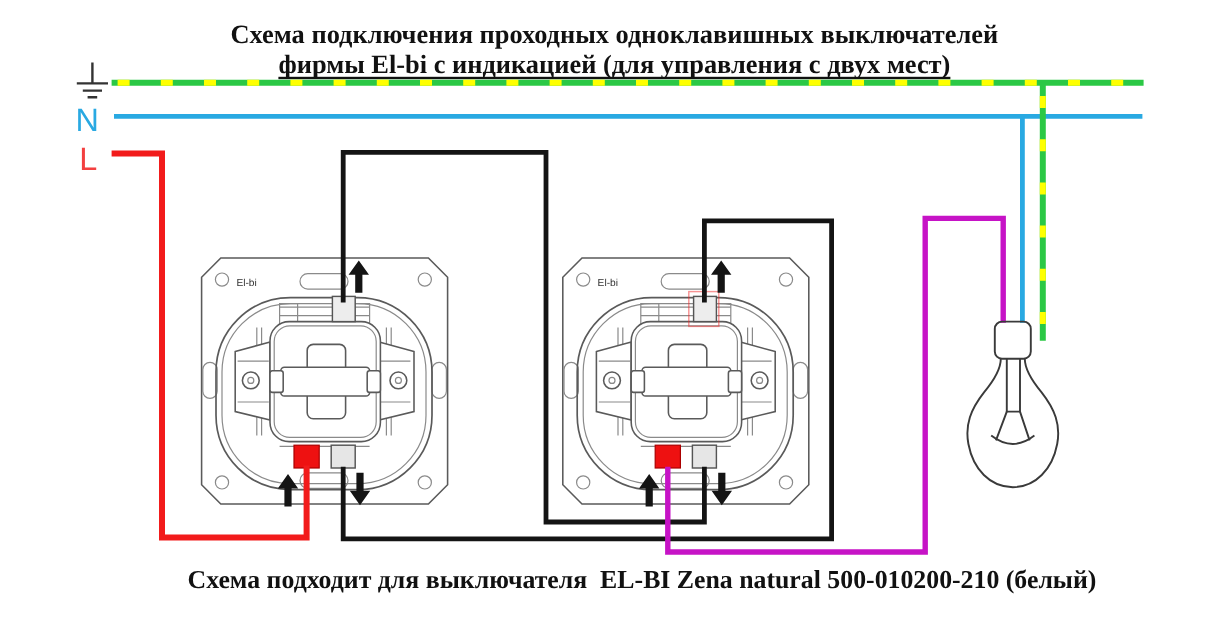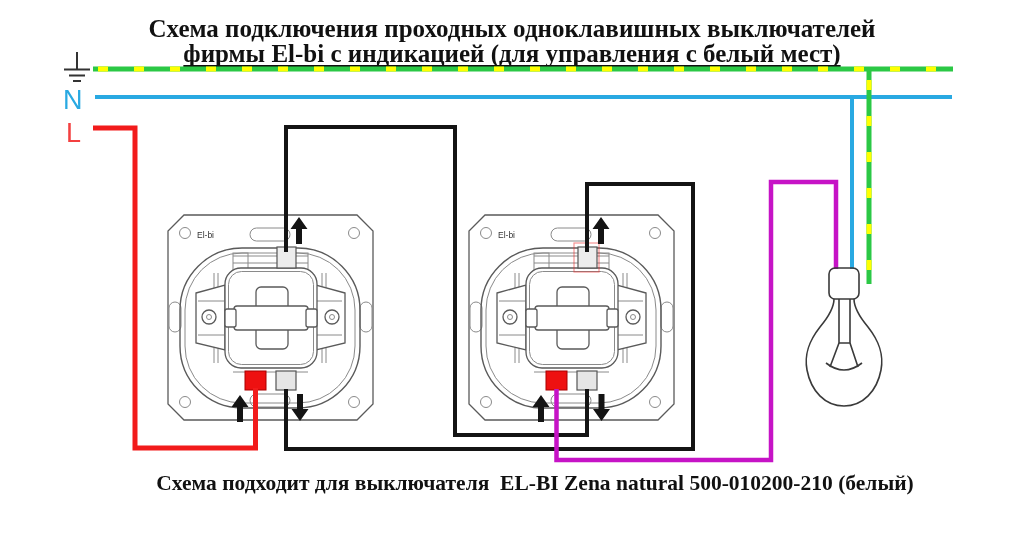--- a/index.html
+++ b/index.html
@@ -1,17 +1,17 @@
 <!DOCTYPE html>
 <html style="--pe-green: #2bc845; --pe-yellow: #ffff00; --neutral-blue: #29a9e2; --live-red: #f21b1b; --traveler-black: #141414; --lamp-wire-magenta: #c613c6; --terminal-red: #ee1111;"><head>
 <meta charset="utf-8">
 <style>
   html,body{margin:0;padding:0;width:1024px;height:534px;background:#fff;overflow:hidden}
   body{font-family:"Liberation Serif",serif;position:relative}
-  .title{position:absolute;top:16px;left:0;width:100%;text-align:center;font-weight:bold;font-size:25px;line-height:25px;color:#111}
+  .title{position:absolute;top:16px;left:0;width:100%;text-align:center;font-weight:bold;font-size:22px;line-height:25px;color:#111}
   .title .u{text-decoration:underline;text-decoration-thickness:2px;text-underline-offset:3px;text-decoration-skip-ink:none}
   .caption{position:absolute;top:471px;left:40px;width:990px;text-align:center;font-weight:bold;font-size:21.5px;color:#111;white-space:pre-wrap}
   svg.diagram{position:absolute;top:0;left:0}
   .pe{stroke:var(--pe-green);stroke-width:5;fill:none}
   .pey{stroke:var(--pe-yellow);stroke-width:5;fill:none;stroke-dasharray:10 26}
   .nw{stroke:var(--neutral-blue);stroke-width:4;fill:none}
   .lw{stroke:var(--live-red);stroke-width:5;fill:none}
   .tw{stroke:var(--traveler-black);stroke-width:4;fill:none}
   .mw{stroke:var(--lamp-wire-magenta);stroke-width:4.5;fill:none}
   .mech{stroke:#5a5a5a;stroke-width:1.4;fill:none}
@@ -20,21 +20,21 @@
   .lamp{stroke:#3a3a3a;stroke-width:1.6;fill:none}
   .nlabel{fill:var(--neutral-blue);font-family:"Liberation Sans",sans-serif;font-size:27px}
   .llabel{fill:#f34040;font-family:"Liberation Sans",sans-serif;font-size:27px}
   .brand{fill:#333;font-family:"Liberation Sans",sans-serif;font-size:8.5px}
 </style>
 </head>
 <body>
 
 <div class="title">
   <div>Схема подключения проходных одноклавишных выключателей</div>
-  <div class="u">фирмы El-bi с индикацией (для управления с белый мест)</div>
+  <div class="u">фирмы El-bi с индикацией (для управления с двух мест)</div>
 </div>
 
 <svg class="diagram" width="1024" height="534" viewBox="0 0 1024 534">
   <defs>
     <polygon id="arrow-up" points="0,0 -8.5,12 -3,12 -3,27 3,27 3,12 8.5,12" fill="#141414"></polygon>
     <g id="switch-mech">
 
       <path class="mechfill" d="M16,0 H189 L205,16 V189 L189,205 H16 L0,189 V16 Z"></path>
       <circle class="mechlight" cx="17" cy="18" r="5.5"></circle>
       <circle class="mechlight" cx="186" cy="18" r="5.5"></circle>

